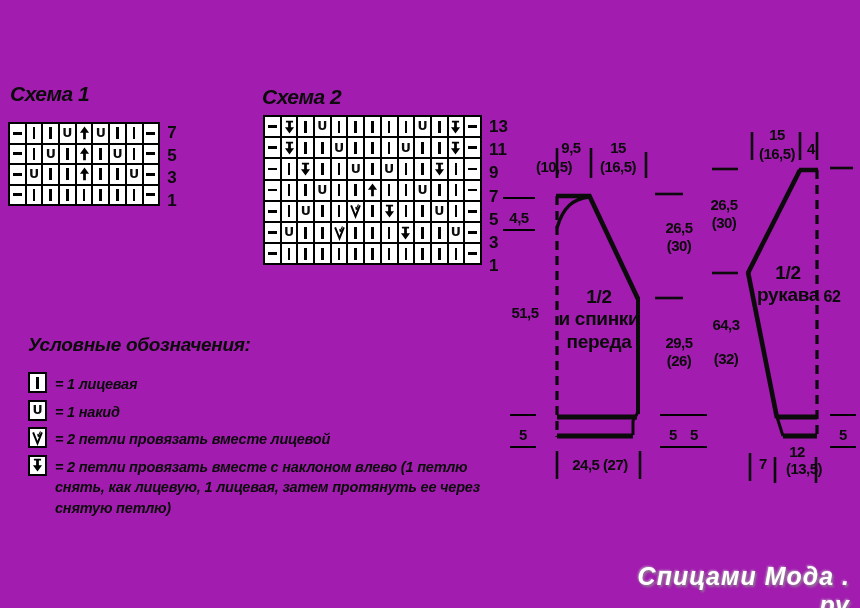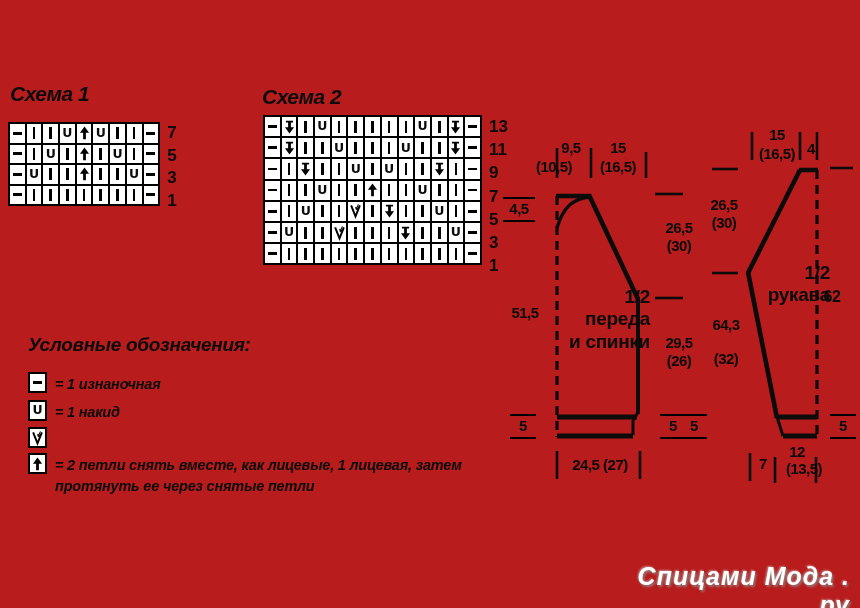--- a/index.html
+++ b/index.html
@@ -1,17 +1,17 @@
 <!DOCTYPE html>
 <html><head>
 <meta charset="utf-8">
 <style>
   *{margin:0;padding:0;box-sizing:border-box}
   html,body{background:#fff}
-  .page{position:relative;width:860px;height:608px;background:#b91c1c;overflow:hidden;
+  .page{position:relative;width:860px;height:608px;background:#a21caf;overflow:hidden;
         font-family:"Liberation Sans",sans-serif;color:#0b0b0b}
   .abs{position:absolute}
   .chart-title{font-size:21px;font-weight:bold;font-style:italic;letter-spacing:-0.5px}
   
   .chart-wrap{display:flex;align-items:flex-start}
   .chart-box{border-top:2px solid #000;border-left:2px solid #000;display:inline-block;background:#fff}
   .chart-row{display:flex}
   .chart-cell{width:16.7px;border-right:2px solid #000;border-bottom:2px solid #000;
               display:flex;align-items:center;justify-content:center;background:#fff}
   .s1 .chart-cell{height:20.5px}
@@ -26,22 +26,22 @@
   .g-svg{width:13px;height:16px;display:block}
   
   .legend{width:470px}
   .legend-title{font-size:19px;font-weight:bold;font-style:italic;margin-bottom:16px;letter-spacing:-0.3px}
   .legend-item{display:flex;align-items:flex-start;margin-bottom:5px}
   .lg-box{flex:0 0 auto;width:19px;height:21px;border:2.4px solid #000;display:flex;
           align-items:center;justify-content:center;margin-right:8px;background:#fff}
   .lg-text{font-size:14.5px;font-weight:bold;font-style:italic;line-height:1.42;letter-spacing:-0.2px;padding-top:2px}
   
   .meas{position:absolute;font-size:15px;font-weight:bold;letter-spacing:-0.5px;text-align:center;line-height:1.1}
-  .lined{border-top:2.5px solid #000;border-bottom:2.5px solid #000;padding:2px 0 2px}
-  .piece-name{position:absolute;text-align:right;font-size:19px;font-weight:600;line-height:1.18;letter-spacing:-0.3px}
+  .lined{border-top:2.5px solid #000;border-bottom:2.5px solid #000;padding:11px 0 2px}
+  .piece-name{position:absolute;text-align:center;font-size:19px;font-weight:600;line-height:1.18;letter-spacing:-0.3px}
   .watermark{position:absolute;left:600px;top:562px;width:250px;text-align:right;
              font-size:25px;font-weight:bold;font-style:italic;letter-spacing:1px;color:#ffffff;
              text-shadow:1.5px 1.5px 2.5px rgba(140,140,140,.85),-1px -1px 2px rgba(200,200,200,.6)}
 </style>
 </head>
 <body>
 
 <div class="page">
 
   <div class="abs chart-title" style="left:10px;top:82px">Схема 1</div>
@@ -502,45 +502,46 @@
         <div class="row-label">3</div>
         <div class="row-label">1</div>
       </div>
   </div>
 
   <div class="abs legend" style="left:28px;top:334px">
     <div class="legend-title">Условные обозначения:</div>
     <div id="legend-items">
         <div class="legend-item">
           <span class="lg-box">
-            <i class="g-p"></i>
+            <i class="g-k"></i>
           </span>
-          <span class="lg-text">= 1 изнаночная</span>
+          <span class="lg-text">= 1 лицевая</span>
         </div>
         <div class="legend-item">
           <span class="lg-box">
             <span class="g-yo">U</span>
           </span>
           <span class="lg-text">= 1 накид</span>
         </div>
         <div class="legend-item">
           <span class="lg-box">
             <svg class="g-svg" viewBox="0 0 16 18">
               <path d="M2.6 2.2 L8 15.6 L13.4 2.2" fill="none" stroke="#000" stroke-width="2.4"></path>
               <path d="M11.6 0.8 L8.9 7.2 M8.9 7.2 L8.3 3.9 M8.9 7.2 L12 5.9" fill="none" stroke="#000" stroke-width="1.3"></path>
             </svg>
           </span>
+          <span class="lg-text">= 2 петли провязать вместе лицевой</span>
         </div>
         <div class="legend-item">
           <span class="lg-box">
             <svg class="g-svg" viewBox="0 0 16 18">
-              <path d="M8 1 L13.6 8.6 H9.7 V16.8 H6.3 V8.6 H2.4 Z" fill="#000"></path>
+              <path d="M3.6 1.2 H12.4 V3.6 H9.7 V9.4 H13.6 L8 16.9 L2.4 9.4 H6.3 V3.6 H3.6 Z" fill="#000"></path>
             </svg>
           </span>
-          <span class="lg-text">= 2 петли снять вместе, как лицевые, 1 лицевая, затем протянуть ее через снятые петли</span>
+          <span class="lg-text">= 2 петли провязать вместе с наклоном влево (1 петлю снять, как лицевую, 1 лицевая, затем протянуть ее через снятую петлю)</span>
         </div>
       </div>
   </div>
 
   <svg class="abs" style="left:495px;top:115px" width="365" height="378" viewBox="0 0 365 378">
     <g stroke="#0b0b0b" fill="none">
 
       <g>
         <line x1="62" y1="81" x2="62" y2="322" stroke-width="3.2" stroke-dasharray="9 6"></line>
         <line x1="61" y1="81" x2="96" y2="81" stroke-width="4.5"></line>
@@ -594,22 +595,22 @@
   <div class="meas" style="left:504px;top:305px;width:42px">51,5</div>
   <div class="meas" style="left:656px;top:220px;width:46px">26,5</div>
   <div class="meas" style="left:656px;top:238px;width:46px">(30)</div>
   <div class="meas" style="left:656px;top:335px;width:46px">29,5</div>
   <div class="meas" style="left:656px;top:353px;width:46px">(26)</div>
   <div class="meas lined" style="left:510px;top:414px;width:26px">5</div>
   <div class="meas lined" style="left:660px;top:414px;width:26px">5</div>
   <div class="meas" style="left:556px;top:457px;width:88px">24,5 (27)</div>
   <div class="piece-name" style="left:548px;top:286px;width:102px">
     <div>1/2</div>
+    <div>и спинки</div>
     <div>переда</div>
-    <div>и спинки</div>
   </div>
 
   <div class="meas" style="left:754px;top:127px;width:46px">15</div>
   <div class="meas" style="left:754px;top:146px;width:46px">(16,5)</div>
   <div class="meas" style="left:801px;top:141px;width:20px">4</div>
   <div class="meas" style="left:702px;top:197px;width:44px">26,5</div>
   <div class="meas" style="left:702px;top:215px;width:44px">(30)</div>
   <div class="meas" style="left:704px;top:317px;width:44px">64,3</div>
   <div class="meas" style="left:704px;top:351px;width:44px">(32)</div>
   <div class="meas" style="left:816px;top:288px;width:32px;font-size:16px">62</div>

